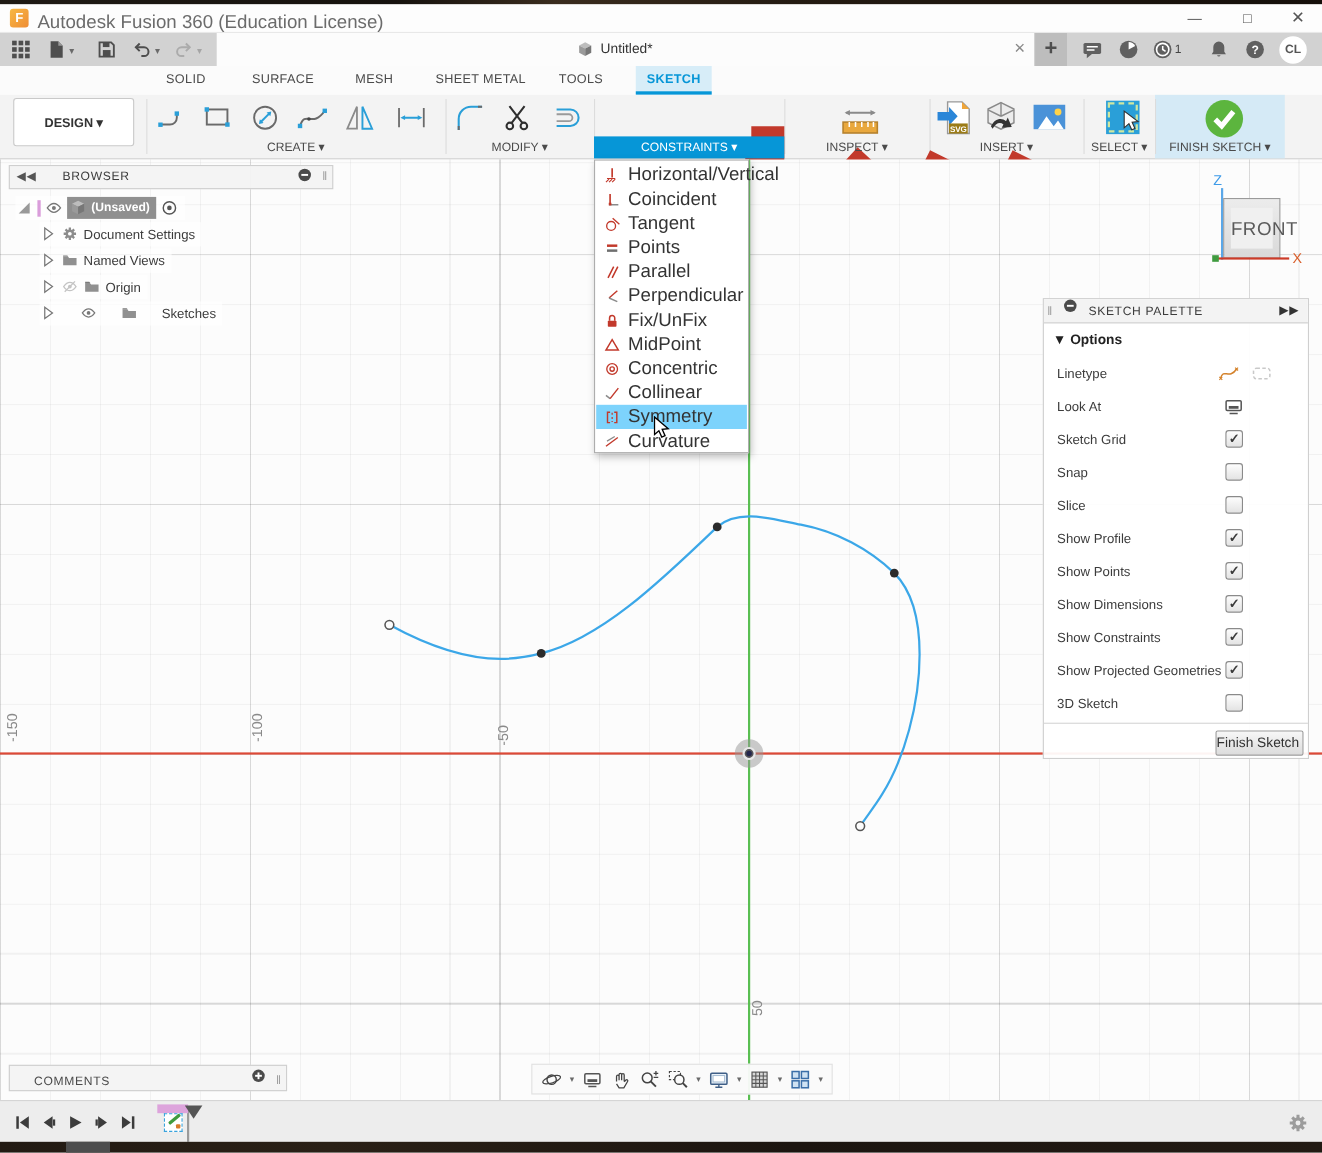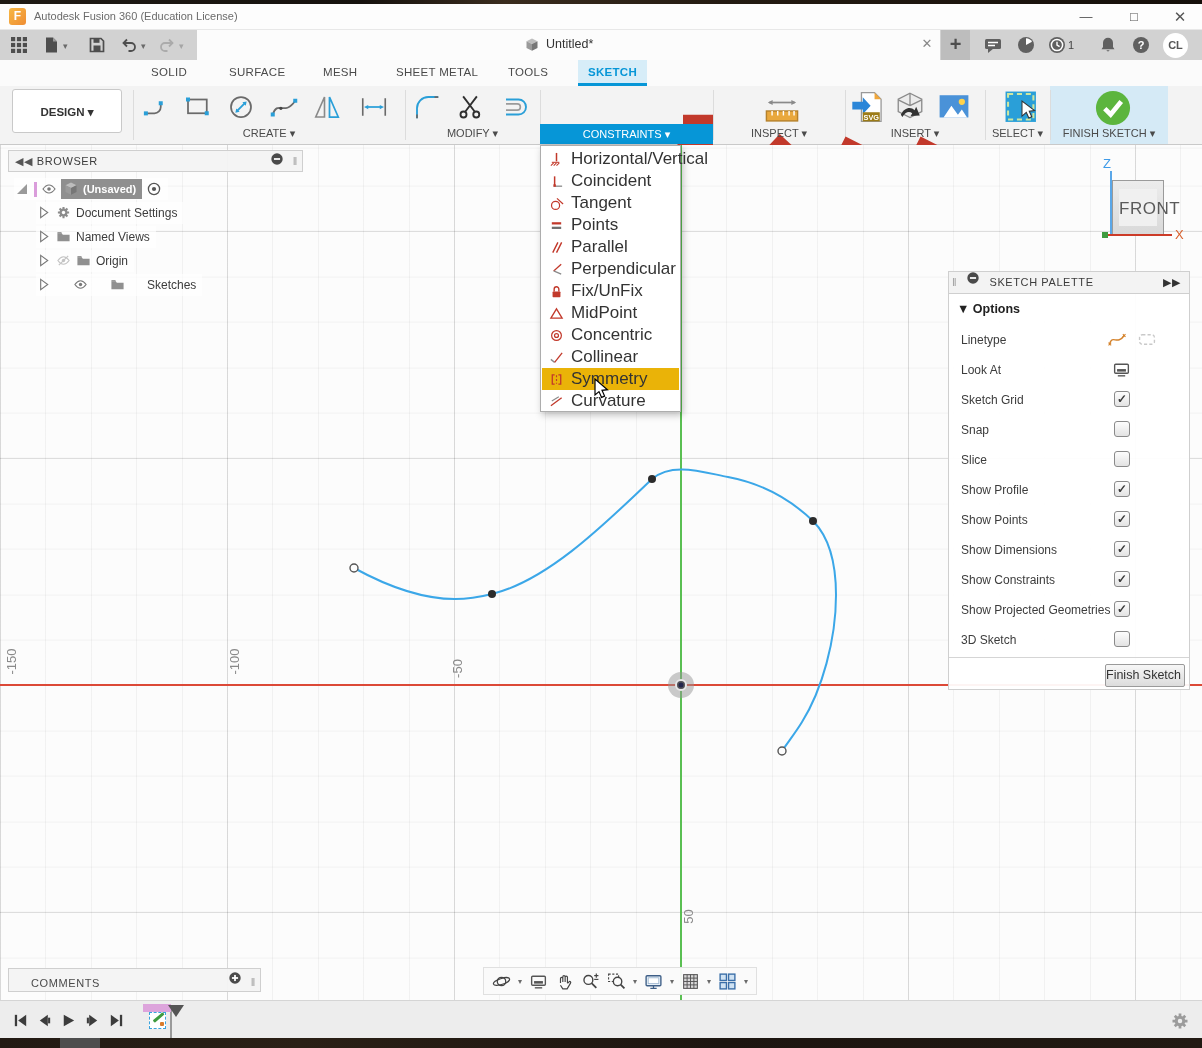--- a/index.html
+++ b/index.html
@@ -13,21 +13,21 @@
     background:linear-gradient(to right,#1f1a14 0%,#16120e 30%,#3a2c1e 42%,#241b12 60%,#150f0a 100%); }
   .bottom-strip { left:0; top:1038px; width:1202px; height:10px;
     background:linear-gradient(to right,#221a13 0%,#2a2016 25%,#1c1510 60%,#221a13 100%); }
   .bottom-strip .seg { position:absolute; left:60px; top:0; width:40px; height:10px; background:#4d4d4d; }
 
   
   .titlebar { left:0; top:4px; width:1202px; height:26px; background:#fdfdfd; border-bottom:1px solid #e8e8e8; }
   .app-logo { position:absolute; left:9px; top:4px; width:17px; height:17px; border-radius:3px;
     background:linear-gradient(135deg,#f7b844,#ef8d34); color:#fff; font-weight:bold; font-size:12px;
     text-align:center; line-height:17px; }
-  .win-title { position:absolute; left:34px; top:6px; color:#6b6b6b; font-size:11px; }
+  .win-title { position:absolute; left:34px; top:6px; color:#6b6b6b; font-size:17px; }
   .winbtn { position:absolute; top:3px; width:22px; height:20px; color:#555; font-size:13px; text-align:center; line-height:20px; }
 
   
   .qat { left:0; top:30px; width:1202px; height:30px; background:#d2d2d2; }
   .qat .ic { position:absolute; top:6px; width:18px; height:18px; }
   .caret { color:#6a6a6a; font-size:9px; }
   .doc-tab { position:absolute; left:197px; top:0; width:743px; height:30px; background:#fcfcfc; }
   .doc-tab .cube { position:absolute; left:327px; top:7px; width:16px; height:16px; }
   .doc-tab .lbl { position:absolute; left:349px; top:7px; font-size:12.5px; color:#333; }
   .doc-tab .close { position:absolute; left:722px; top:6px; width:16px; height:16px; color:#888; font-size:13px; line-height:16px; text-align:center; }
@@ -110,21 +110,21 @@
   .cb { position:absolute; left:165px; top:6px; width:16px; height:16px; border:1px solid #8a8a8a; border-radius:3px;
     background:linear-gradient(#fdfdfd,#e3e3e3); text-align:center; line-height:14px; font-size:12px; color:#3a3a3a; font-weight:bold; }
   .p-divider { position:absolute; left:0; top:385px; width:240px; height:1px; background:#d5d5d5; }
   .finish-btn { position:absolute; left:156px; top:392px; width:80px; height:23px; border:1px solid #9a9a9a; border-radius:2px;
     background:linear-gradient(#f7f7f7,#dcdcdc); font-size:12.5px; color:#333; line-height:21px; }
 
   
   .menu { position:absolute; left:540px; top:145px; width:141px; height:267px; background:#fff;
     border:1px solid #adadad; box-shadow:2px 3px 7px rgba(0,0,0,.25); z-index:50; }
   .m-item { position:absolute; left:1px; width:137px; height:22px; display:flex; align-items:center; gap:7px; padding-left:7px; }
-  .m-item.hl { background:#eab308; }
+  .m-item.hl { background:#7dd3fc; }
   .m-item .mi { width:15px; height:15px; flex:0 0 auto; }
   .m-item .lbl { font-size:17px; color:#333; }
 
   
   .navbar { position:absolute; left:483px; top:822px; height:28px; background:rgba(250,250,250,.96);
     border:1px solid #e0e0e0; display:flex; align-items:center; padding:0 8px; gap:7px; z-index:10; }
   .navbar .ni { width:19px; height:19px; }
   .navbar .caret { font-size:8px; }
 
   
@@ -386,21 +386,21 @@
     <div class="vc-zline"></div>
     <div class="vc-face">
       <div class="inner">FRONT</div>
     </div>
     <div class="vc-xline"></div>
     <div class="vc-green"></div>
     <span class="vc-x">X</span>
 
     <div class="browser-header panel-header">
       <span style="margin-left:6px;color:#555">◀◀</span>
-      <span style="margin-left:0">BROWSER</span>
+      <span style="margin-left:20px">BROWSER</span>
       <span style="position:absolute;right:18px;top:1px"><svg viewBox="0 0 16 16" width="14" height="14">
             <circle cx="8" cy="8" r="6.5" fill="#4a4a4a"></circle>
             <rect x="4.5" y="7" width="7" height="2" fill="#fff"></rect>
           </svg></span>
       <span class="grip" style="position:absolute;right:4px">‖</span>
     </div>
     <div class="b-row" style="left:14px;top:33px">
       <span class="bi"><svg viewBox="0 0 16 16" width="100%" height="100%">
             <path d="M13 3v10H3z" fill="#9a9a9a"></path>
           </svg></span>

